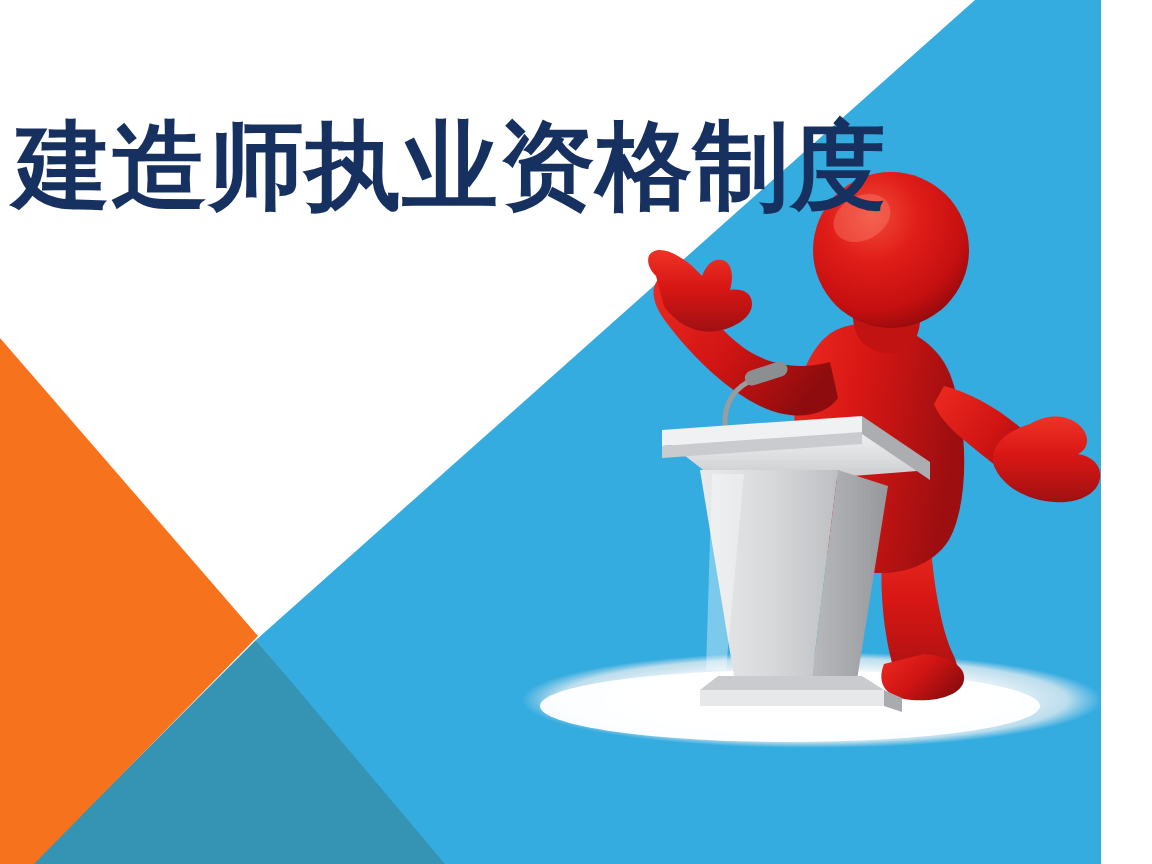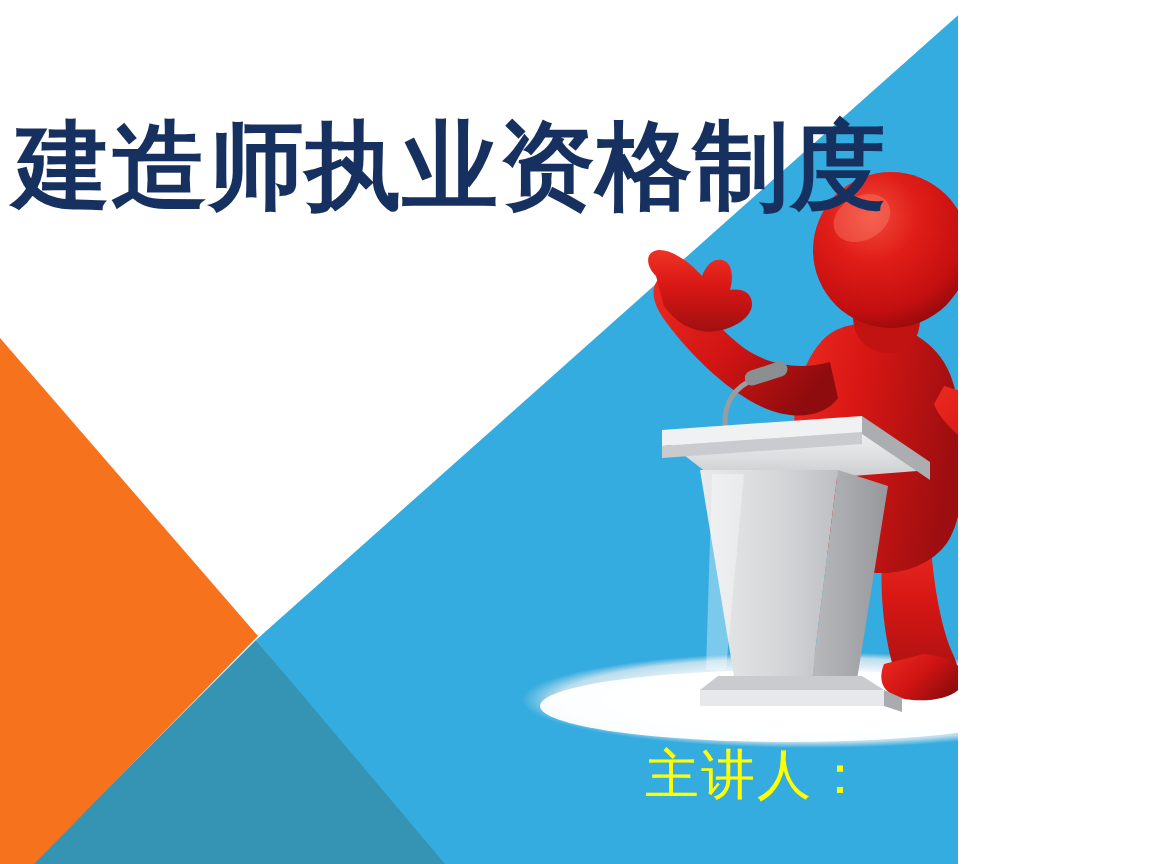--- a/index.html
+++ b/index.html
@@ -7,21 +7,21 @@
     margin: 0;
     padding: 0;
     background: #ffffff;
   }
   body {
     font-family: "DejaVu Sans", "Liberation Sans", sans-serif;
   }
 
   #slide {
     position: relative;
-    width: 958px;
+    width: 1101px;
     height: 864px;
     overflow: hidden;
     background: #ffffff;
   }
 
   
   #bg-layer {
     position: absolute;
     left: 0;
     top: 0;
@@ -209,15 +209,14 @@
       <polygon points="718,676 862,676 884,690 700,690" fill="#c9cbce"></polygon>
       <polygon points="700,690 884,690 884,706 700,706" fill="#e7e8e9"></polygon>
       <polygon points="884,690 902,698 902,712 884,706" fill="#a9abae"></polygon>
 
       <polygon points="712,474 744,474 726,670 706,670" fill="#ffffff" opacity="0.35"></polygon>
     </g>
   </svg>
 
   <div id="title-text">建造师执业资格制度</div>
 
-  <div id="subtitle-text">主讲人：</div>
 
 </div>
 
 </body></html>

